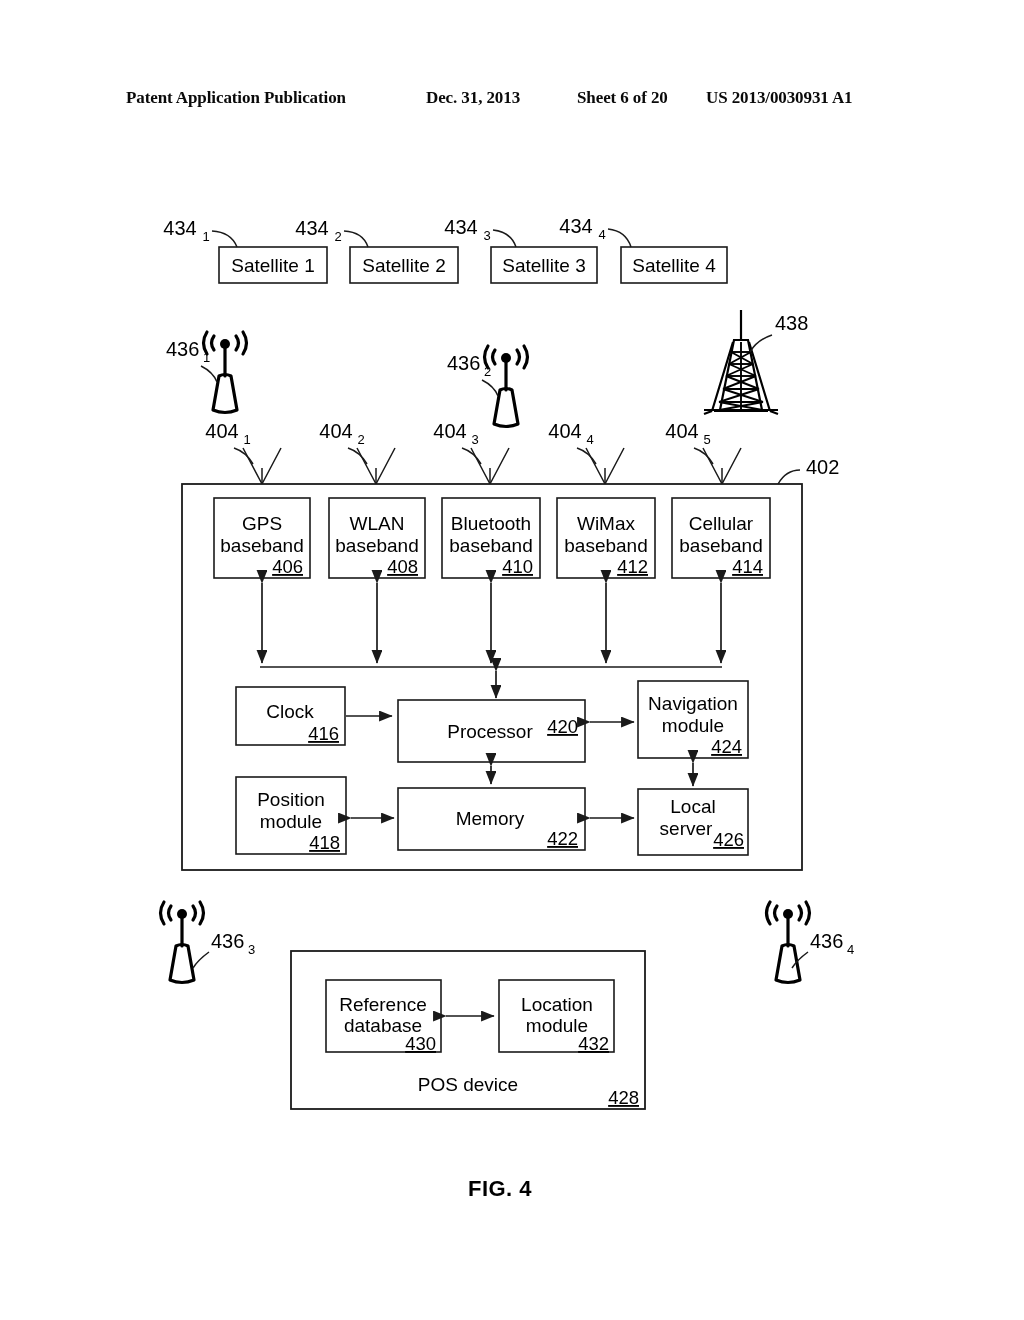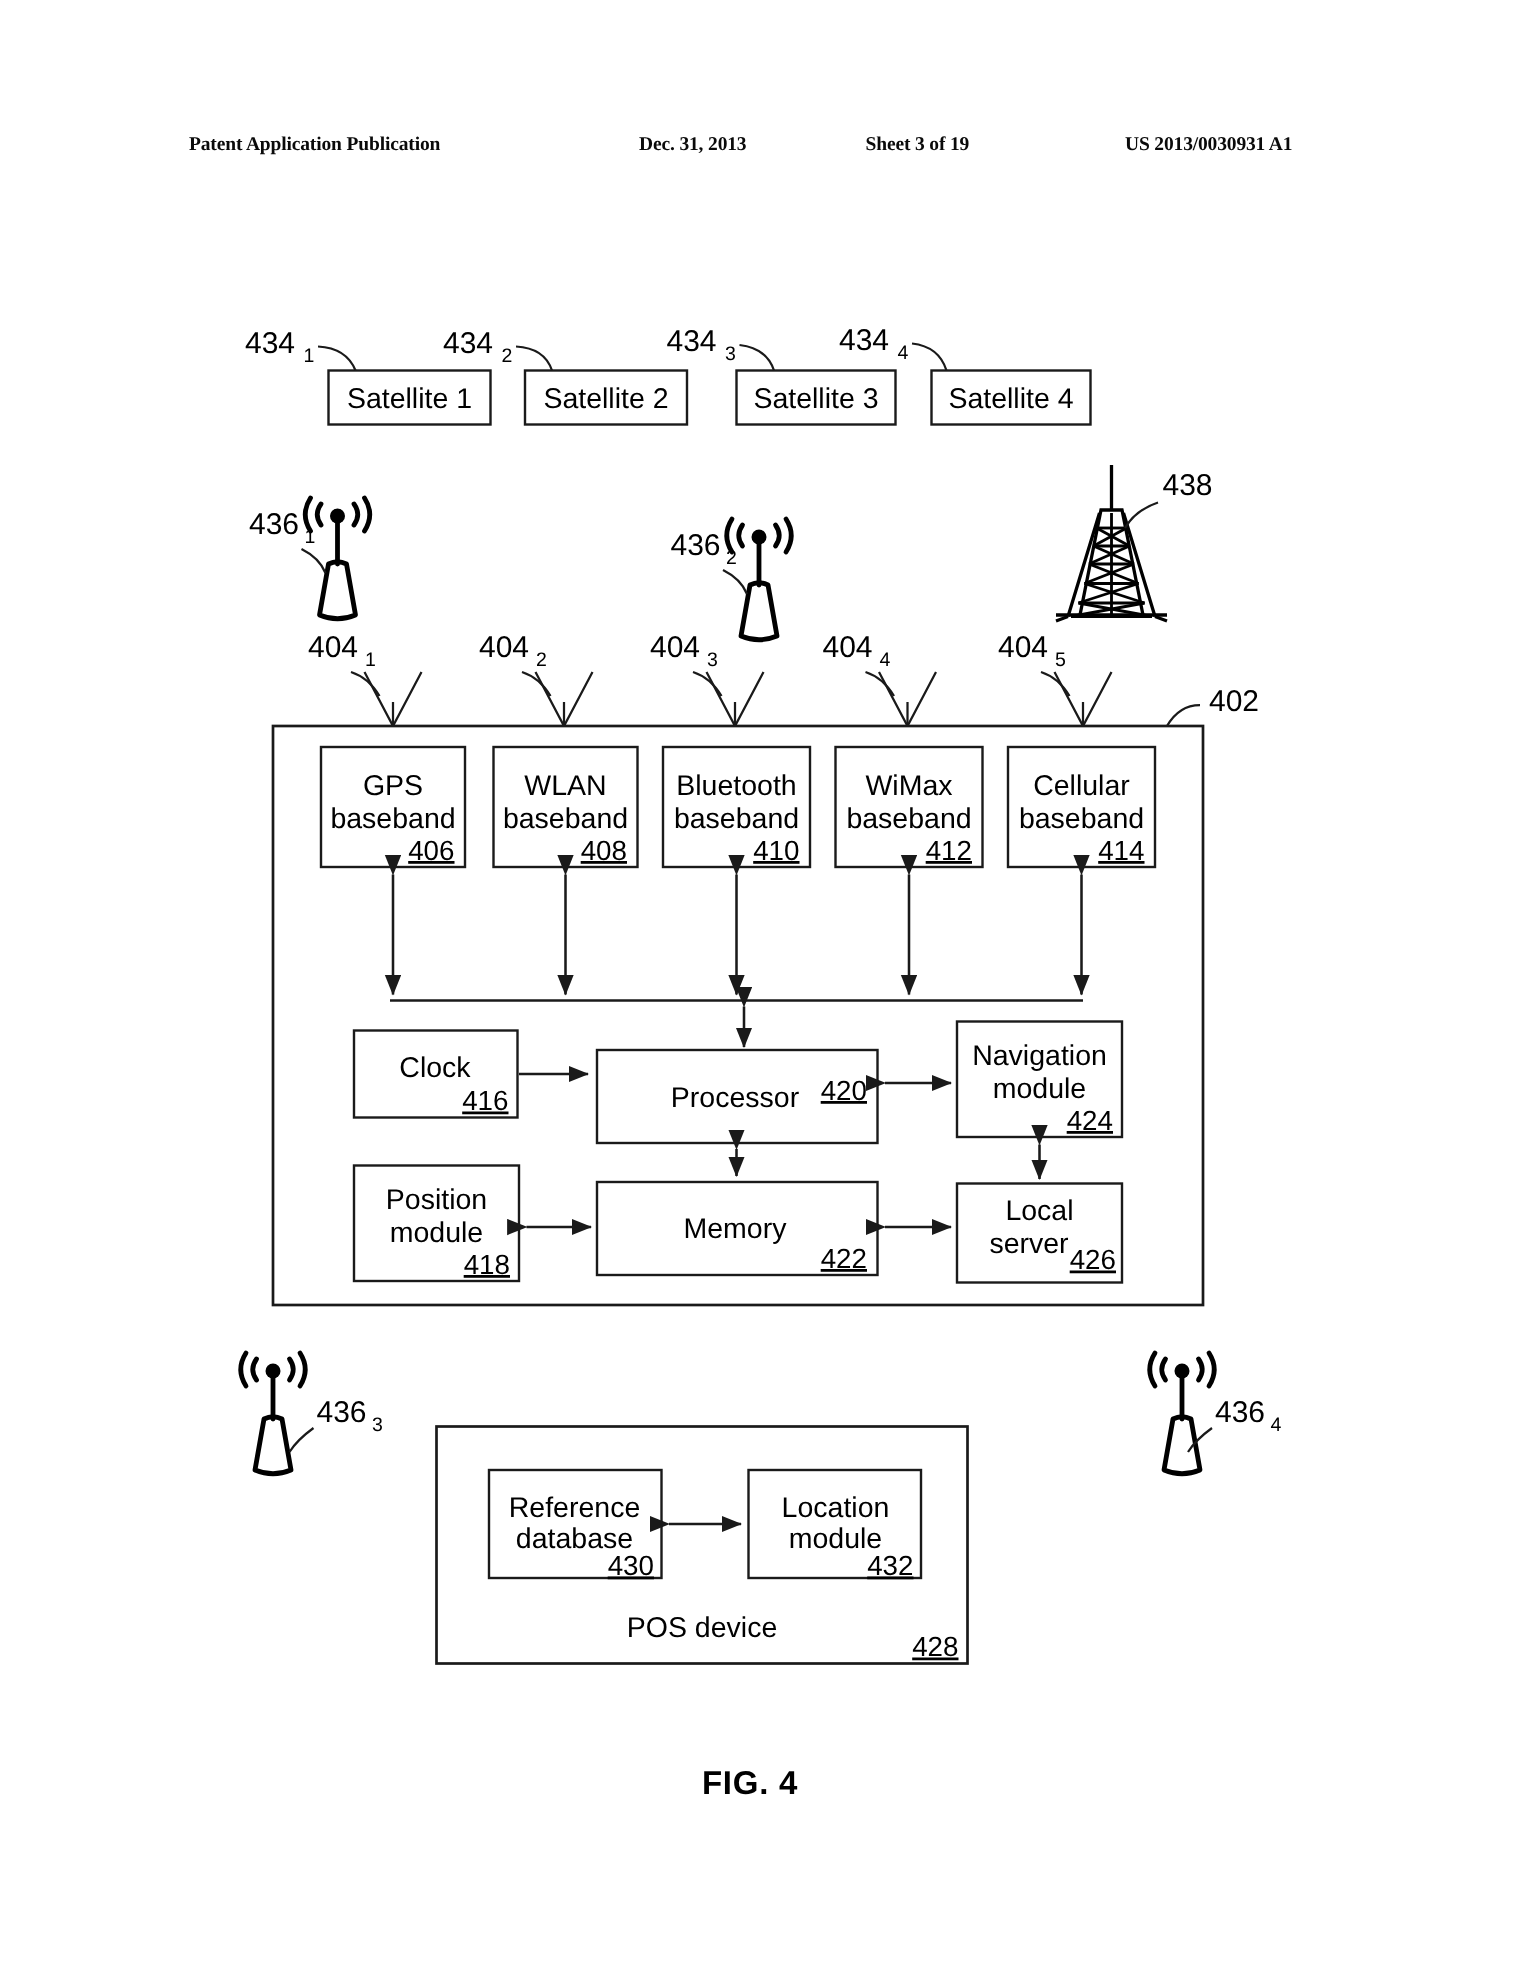--- a/index.html
+++ b/index.html
@@ -19,29 +19,29 @@
     left: 0; top: 0;
     width: 1024px;
     height: 1320px;
     background: #ffffff;
   }
   .hdr {
     position: absolute;
     top: 88px;
     font-family: "Liberation Serif", serif;
     font-weight: bold;
-    font-size: 13px;
+    font-size: 17px;
     color: #0a0a0a;
     white-space: nowrap;
     letter-spacing: -0.1px;
   }
   #hdr-pub   { left: 126px; }
   #hdr-date  { left: 426px; }
   #hdr-sheet { left: 577px; }
-  #hdr-num   { left: 706px; margin-left: 44px; }
+  #hdr-num   { left: 706px; }
 
   svg#fig {
     position: absolute;
     left: 0; top: 0;
     width: 1024px;
     height: 1320px;
   }
   svg#fig text {
     font-family: "Liberation Sans", sans-serif;
     fill: #000000;
@@ -61,21 +61,21 @@
   .iconfill   { fill: #000000; stroke: none; }
   .tower      { stroke: #000000; stroke-width: 2.2; fill: none; }
 </style>
 </head>
 <body>
 
 <div id="page">
 
   <div class="hdr" id="hdr-pub">Patent Application Publication</div>
   <div class="hdr" id="hdr-date">Dec. 31, 2013</div>
-  <div class="hdr" id="hdr-sheet">Sheet 3 of 19</div>
+  <div class="hdr" id="hdr-sheet">Sheet 6 of 20</div>
   <div class="hdr" id="hdr-num">US 2013/0030931 A1</div>
 
   <svg id="fig" viewBox="0 0 1024 1320">
     <defs>
       <marker id="ah" markerWidth="9" markerHeight="9" refX="7.6" refY="3.2" orient="auto" markerUnits="strokeWidth">
         <path d="M0,0 L8,3.2 L0,6.4 z" fill="#1a1a1a"></path>
       </marker>
       <marker id="ahs" markerWidth="9" markerHeight="9" refX="7.6" refY="3.2" orient="auto" markerUnits="strokeWidth">
         <path d="M0,0 L8,3.2 L0,6.4 z" fill="#1a1a1a"></path>
       </marker>

